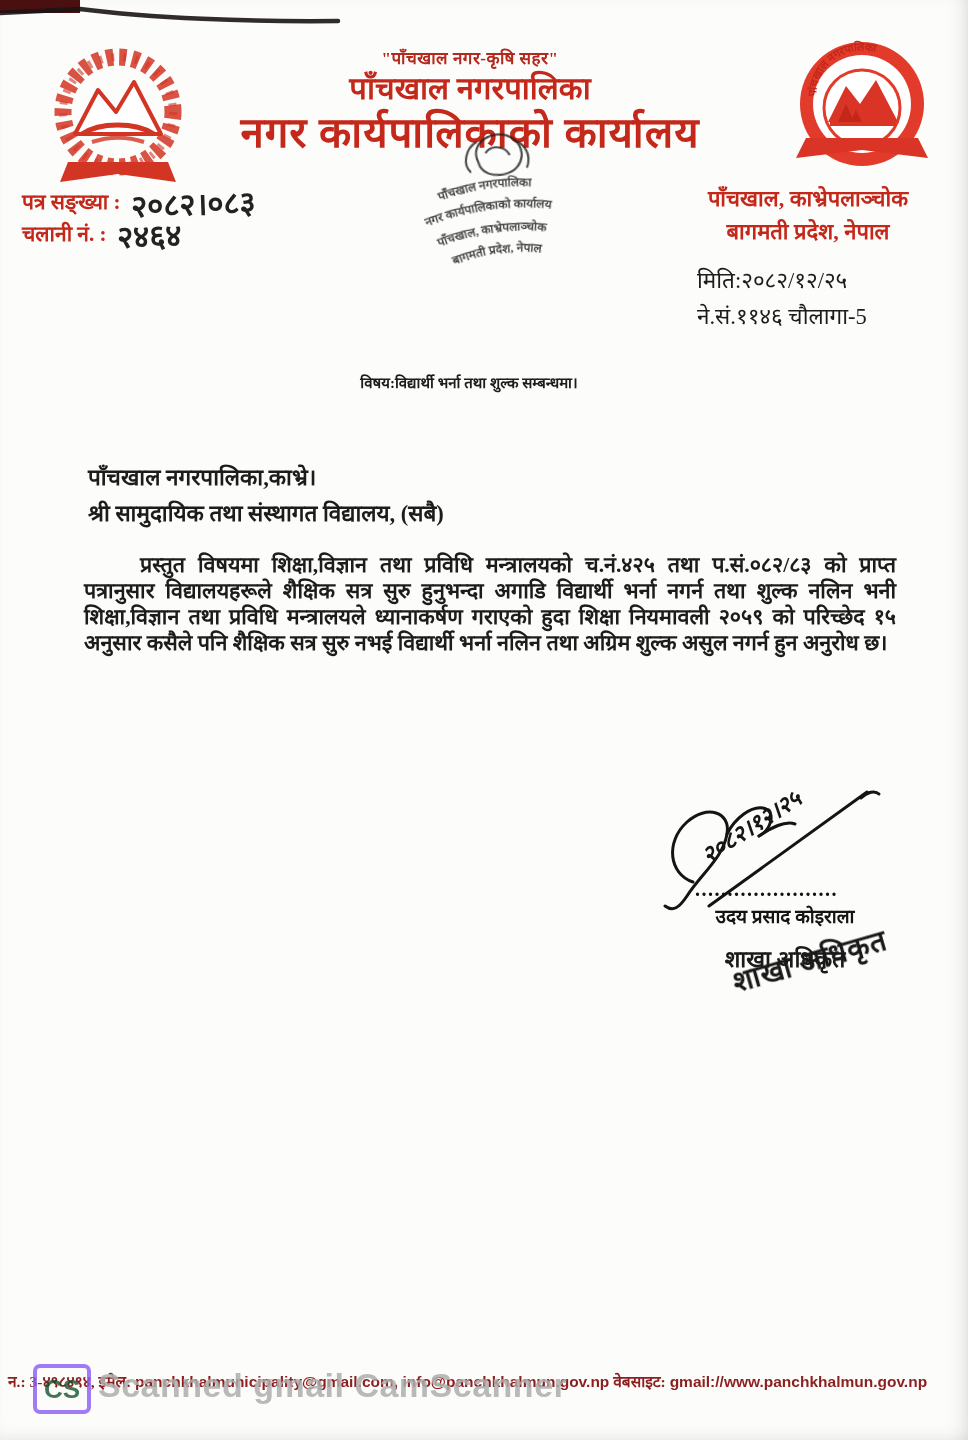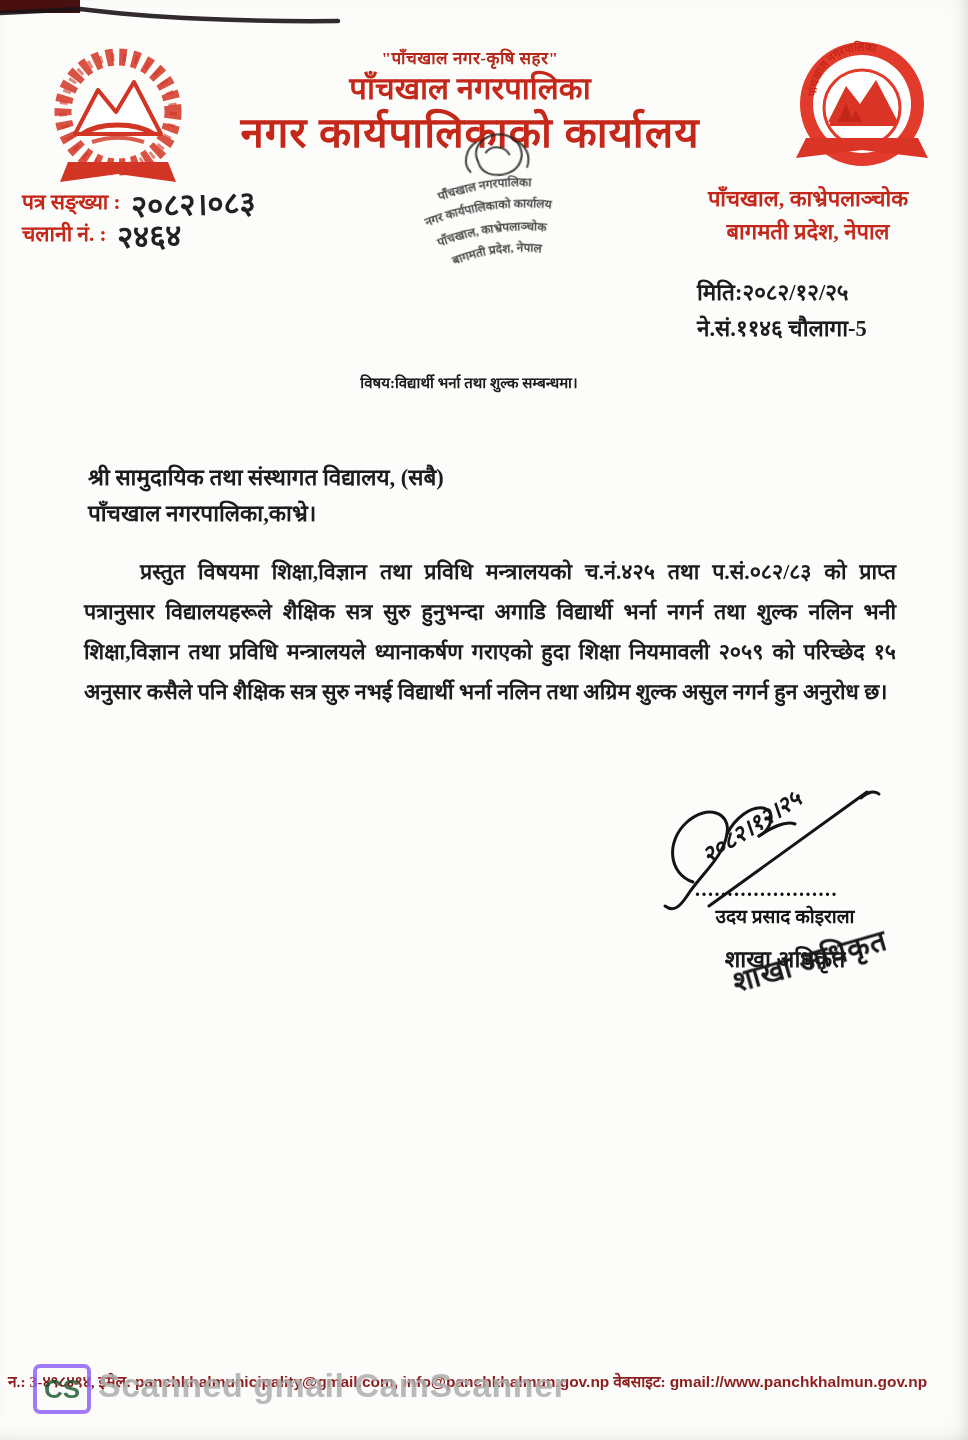--- a/index.html
+++ b/index.html
@@ -22,26 +22,26 @@
 
   
   .ref-row{left:22px;font-size:21px;font-weight:bold;color:#c4281a;white-space:nowrap;}
   .ref-letter{top:182px;}
   .ref-chalani{top:214px;}
   .handwritten{display:inline-block;margin-left:10px;font-family:"DejaVu Sans",sans-serif;
                font-size:31px;font-weight:600;color:#222;transform:rotate(-2deg);vertical-align:-6px;}
 
   
   .addr{left:688px;top:182px;width:240px;font-size:22px;font-weight:bold;color:#c4281a;text-align:center;line-height:33px;}
-  .dateblock{left:697px;top:263px;font-size:22.5px;font-weight:bold;color:#1c1c1c;line-height:36px;margin-top:12px;}
+  .dateblock{left:697px;top:263px;font-size:22.5px;font-weight:normal;color:#1c1c1c;line-height:36px;}
 
   .subject{left:234px;top:372px;width:470px;font-size:15px;font-weight:bold;color:#1c1c1c;}
   .addressee{left:88px;top:460px;font-size:22.5px;font-weight:600;color:#1c1c1c;line-height:36px;}
   .bodytext{left:84px;top:552px;width:812px;font-size:21.5px;font-weight:600;color:#1c1c1c;
-            line-height:40px;text-align:justify;text-indent:56px;}
+            line-height:26px;text-align:justify;text-indent:56px;}
 
   
   .sig-svg{left:635px;top:778px;}
   .sig-date{left:712px;top:838px;font-family:"DejaVu Sans",sans-serif;font-size:23px;font-weight:600;
             font-style:italic;color:#161616;transform:rotate(-33deg);transform-origin:left bottom;white-space:nowrap;}
   .sig-dots{left:695px;top:878px;font-size:20px;font-weight:bold;color:#111;letter-spacing:1.5px;}
   .sig-name{left:655px;top:903px;width:260px;font-size:19px;font-weight:bold;color:#141414;text-align:center;}
   .sig-title{left:655px;top:942px;width:260px;font-size:23px;font-weight:600;color:#1a1a1a;text-align:center;}
   .ink-stamp{left:733px;top:962px;font-size:29px;font-weight:800;color:#191919;transform:rotate(-16deg);
              transform-origin:left center;letter-spacing:1px;filter:blur(.3px);white-space:nowrap;}
@@ -137,22 +137,22 @@
   </div>
 
   <div class="abs dateblock">
     <div>मिति:२०८२/१२/२५</div>
     <div>ने.सं.११४६ चौलागा-5</div>
   </div>
 
   <div class="abs subject center">विषय:विद्यार्थी भर्ना तथा शुल्क सम्बन्धमा।</div>
 
   <div class="abs addressee">
+    <div>पाँचखाल नगरपालिका,काभ्रे।</div>
     <div>श्री सामुदायिक तथा संस्थागत विद्यालय, (सबै)</div>
-    <div>पाँचखाल नगरपालिका,काभ्रे।</div>
   </div>
 
   <div class="abs bodytext">प्रस्तुत विषयमा शिक्षा,विज्ञान तथा प्रविधि मन्त्रालयको च.नं.४२५ तथा प.सं.०८२/८३ को प्राप्त पत्रानुसार विद्यालयहरूले शैक्षिक सत्र सुरु हुनुभन्दा अगाडि विद्यार्थी भर्ना नगर्न तथा शुल्क नलिन भनी शिक्षा,विज्ञान तथा प्रविधि मन्त्रालयले ध्यानाकर्षण गराएको हुदा शिक्षा नियमावली २०५९ को परिच्छेद १५ अनुसार कसैले पनि शैक्षिक सत्र सुरु नभई विद्यार्थी भर्ना नलिन तथा अग्रिम शुल्क असुल नगर्न हुन अनुरोध छ।</div>
 
   <svg class="abs sig-svg" width="280" height="150" viewBox="0 0 280 150">
     <g fill="none" stroke="#141414" stroke-width="3" stroke-linecap="round">
       <path d="M58,104 C34,96 30,64 52,44 C72,26 96,34 92,56 C88,80 66,96 52,118 C44,130 38,134 30,128"></path>
       <path d="M92,56 C100,40 116,28 128,30 C142,33 136,52 124,58"></path>
       <path d="M124,58 C136,50 150,42 160,46"></path>
       <path d="M74,128 L232,14"></path>

